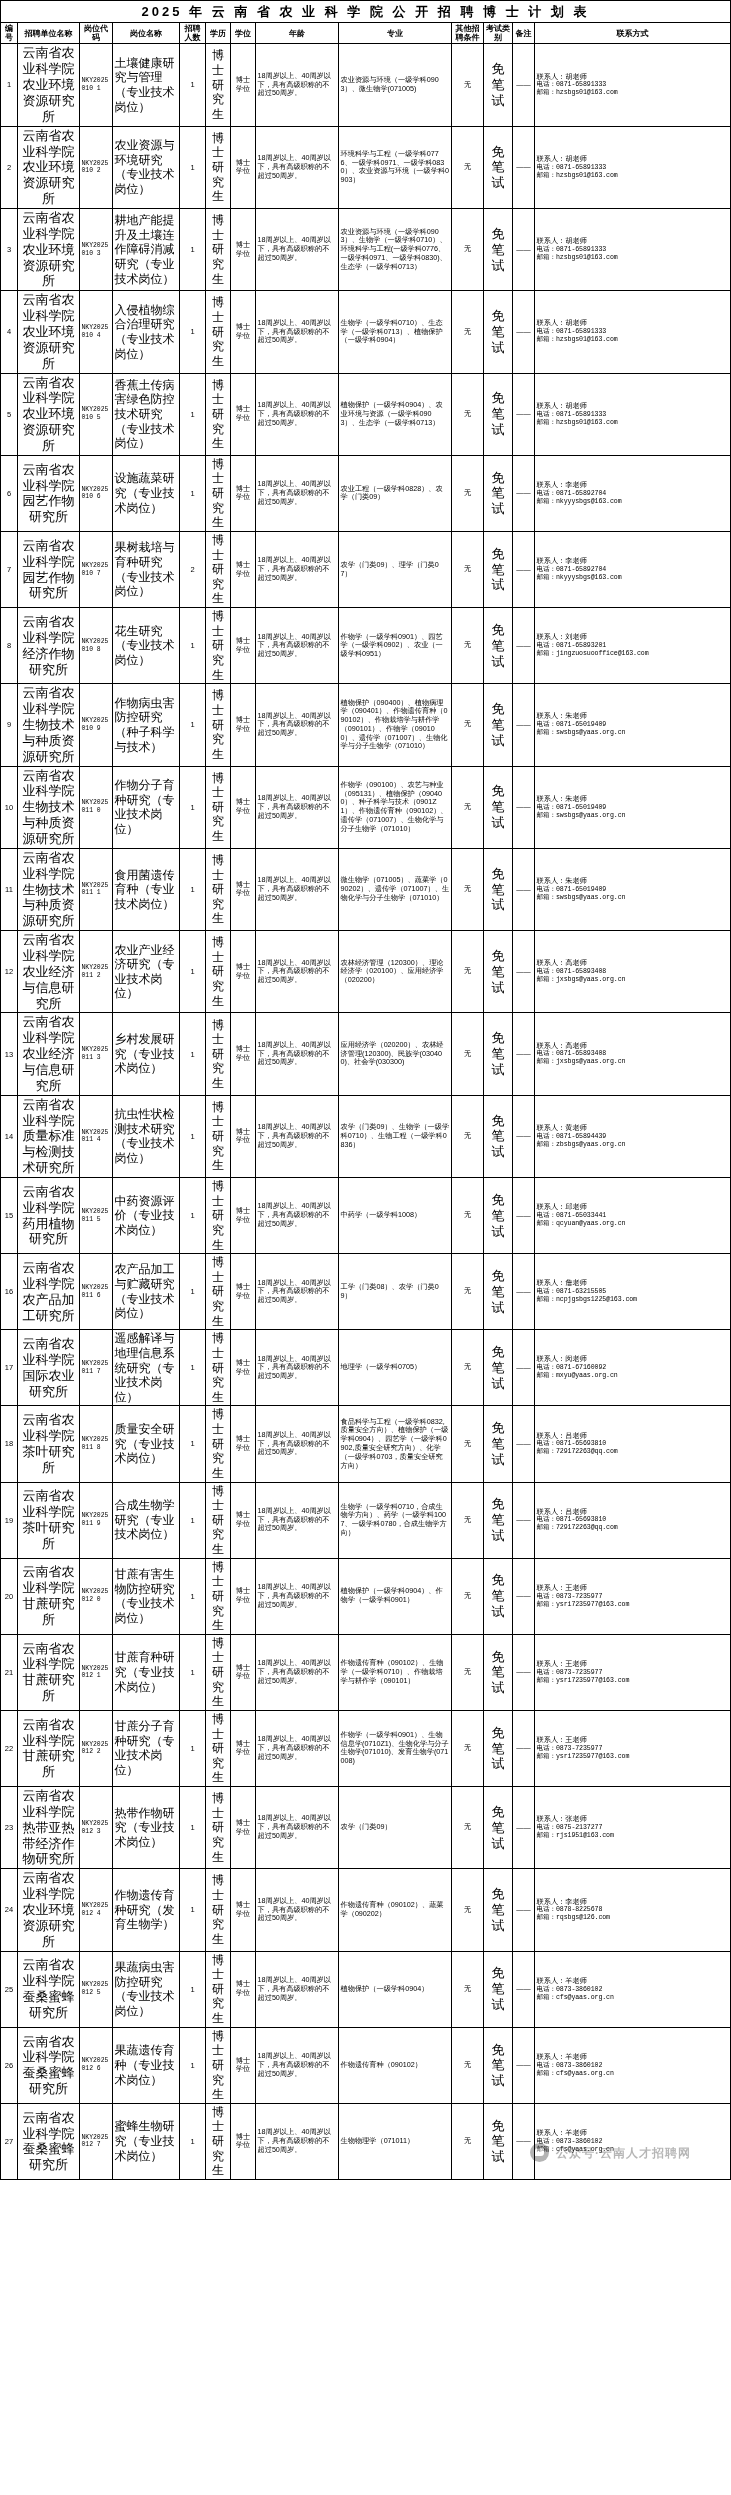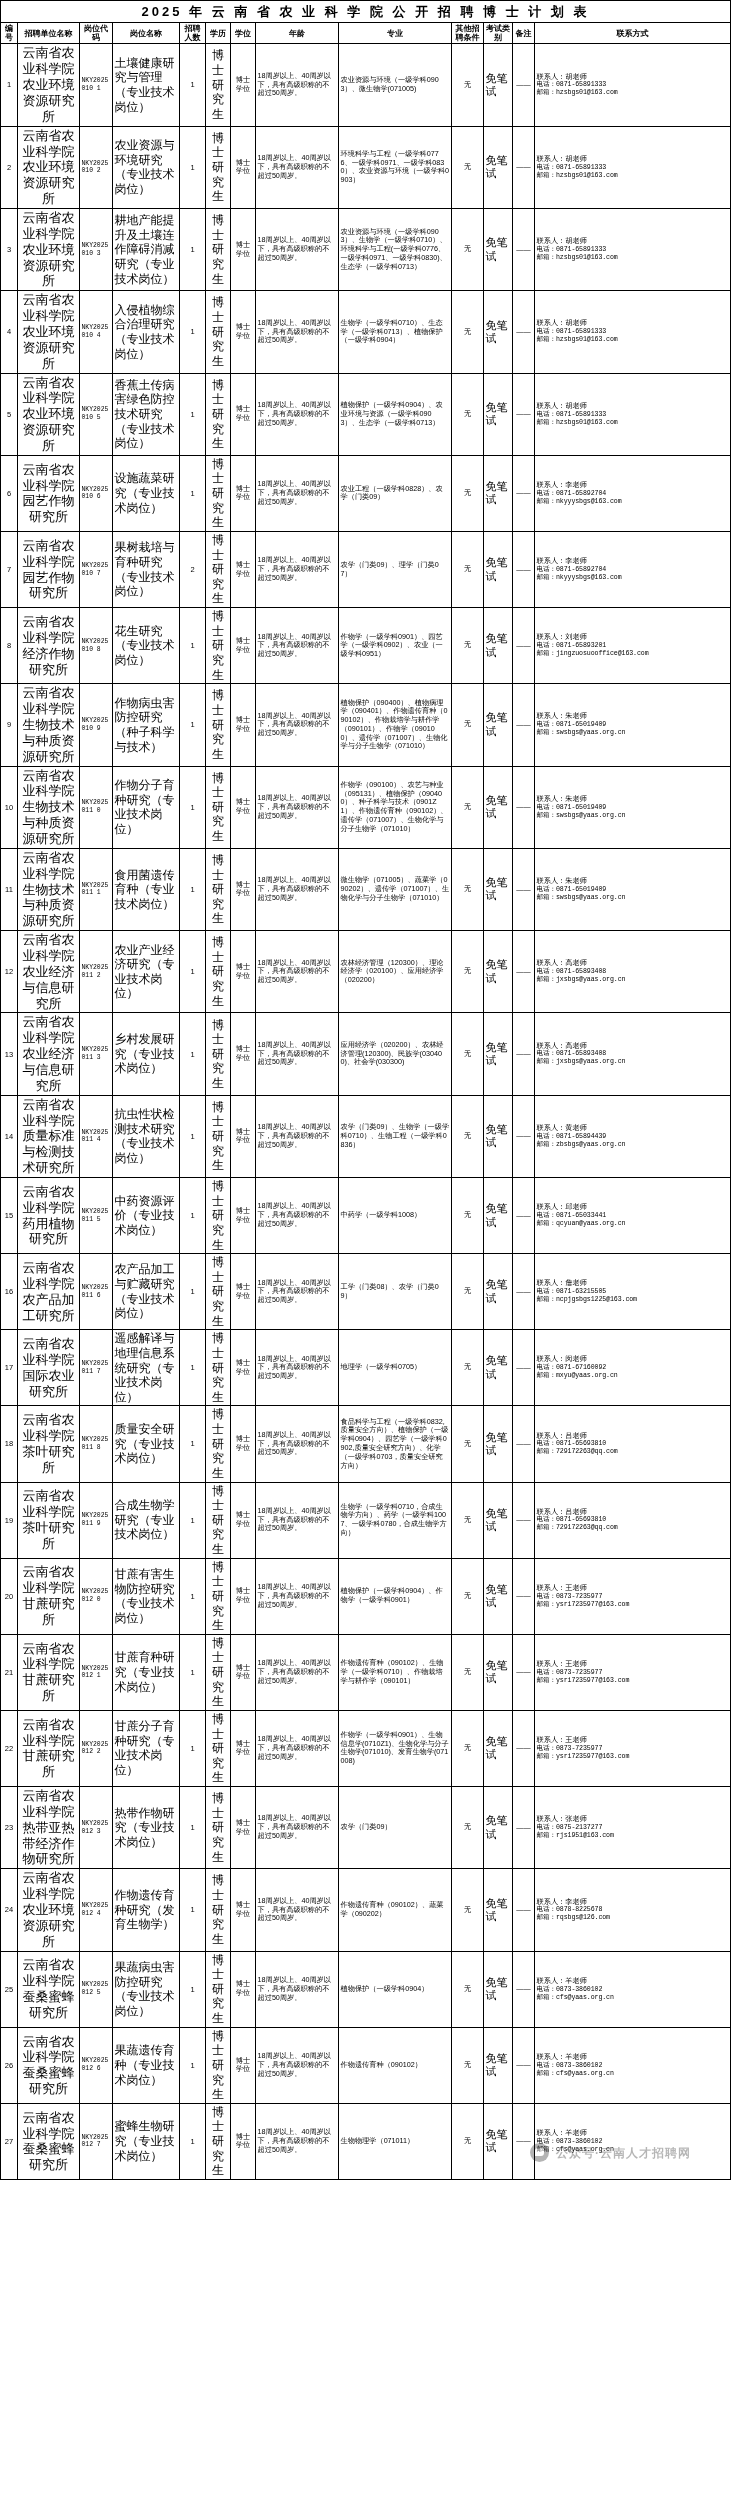--- a/index.html
+++ b/index.html
@@ -72,21 +72,21 @@
   td.no{text-align:center;font-size:7.5px;}
   td.unit{text-align:center;font-size:13px;}
   td.code{text-align:left;font-size:6.4px;font-family:"Liberation Mono","DejaVu Sans Mono",monospace;letter-spacing:0px;}
   td.post{text-align:left;font-size:12px;}
   td.num{text-align:center;font-size:7.5px;}
   td.edu{text-align:center;font-size:12px;}
   td.deg{text-align:center;font-size:7.2px;}
   td.age{text-align:left;font-size:7.2px;}
   td.major{text-align:left;font-size:7.2px;}
   td.other{text-align:center;font-size:7.2px;}
-  td.exam{text-align:left;font-size:11px;}
+  td.exam{text-align:center;font-size:13px;}
   td.remark{text-align:center;font-size:7.2px;line-height:1.1;}
   td.contact{text-align:left;font-size:7.2px;padding-left:4px;}
   .contact-line{white-space:nowrap;}
   .mono{font-family:"Liberation Mono","DejaVu Sans Mono",monospace;font-size:6.6px;letter-spacing:-0.1px;}
   .wmark{
     position:absolute;
     right:40px;
     bottom:18px;
     display:flex;
     align-items:flex-end;

